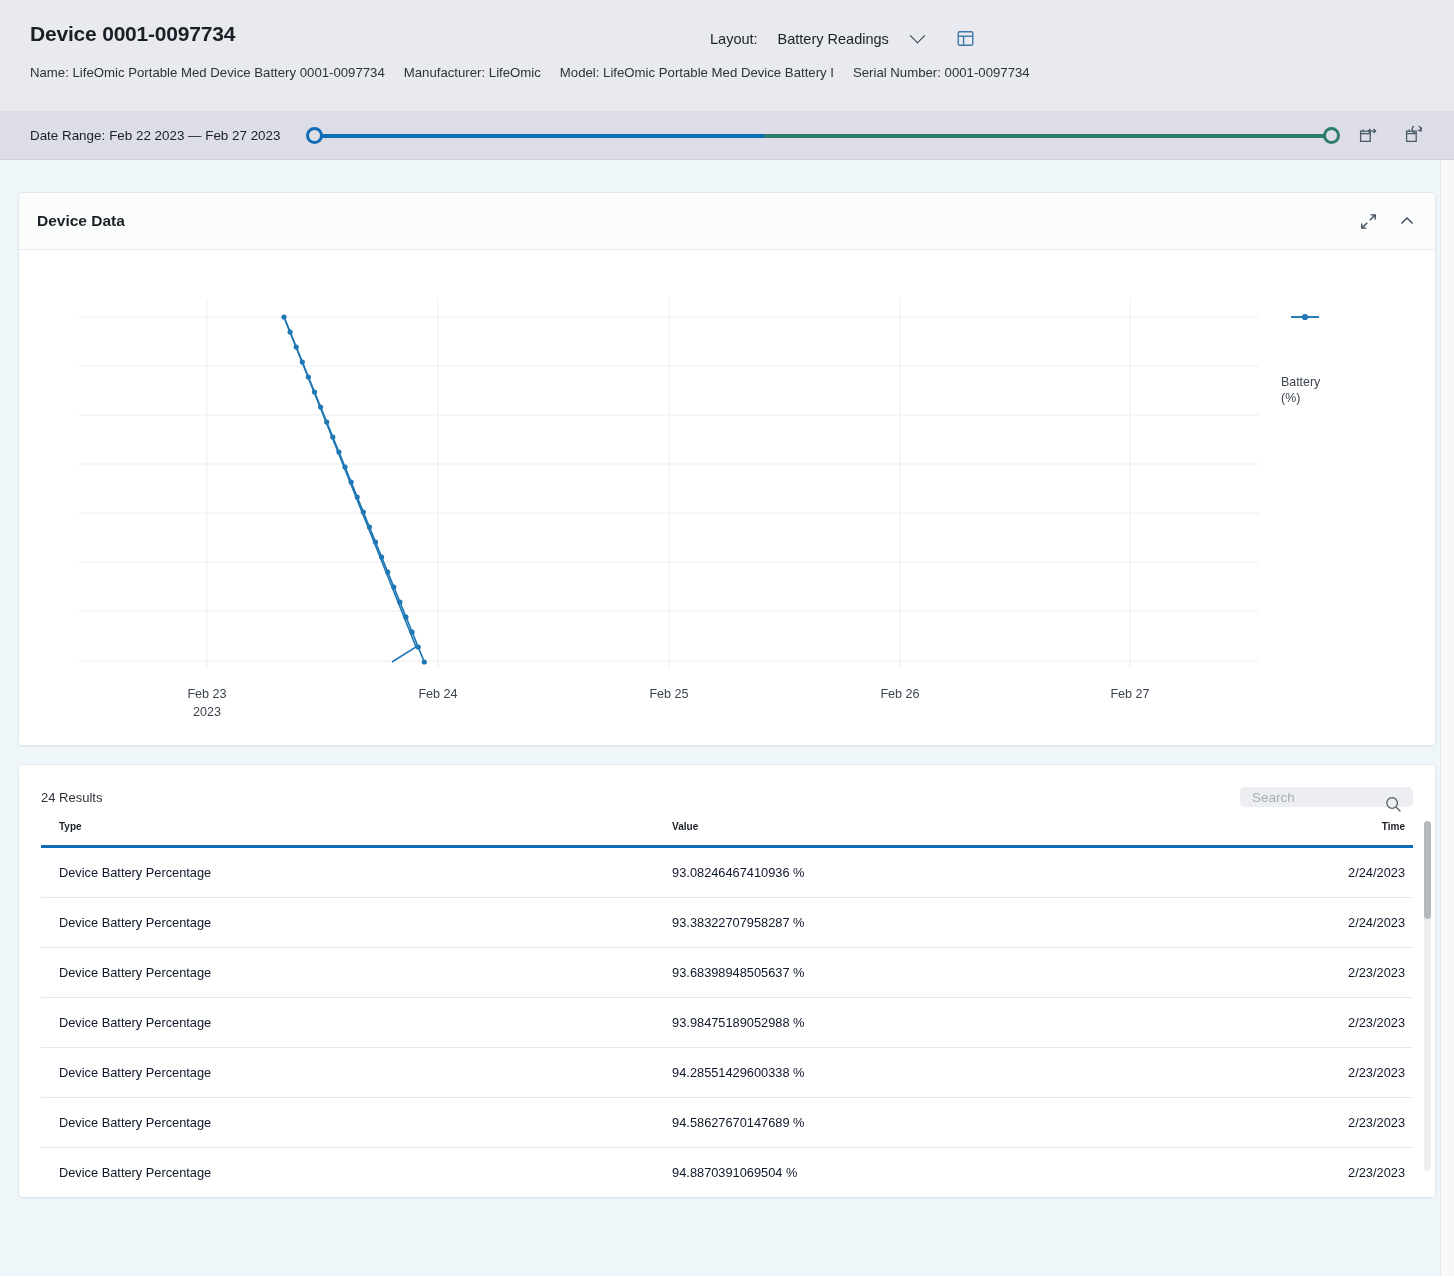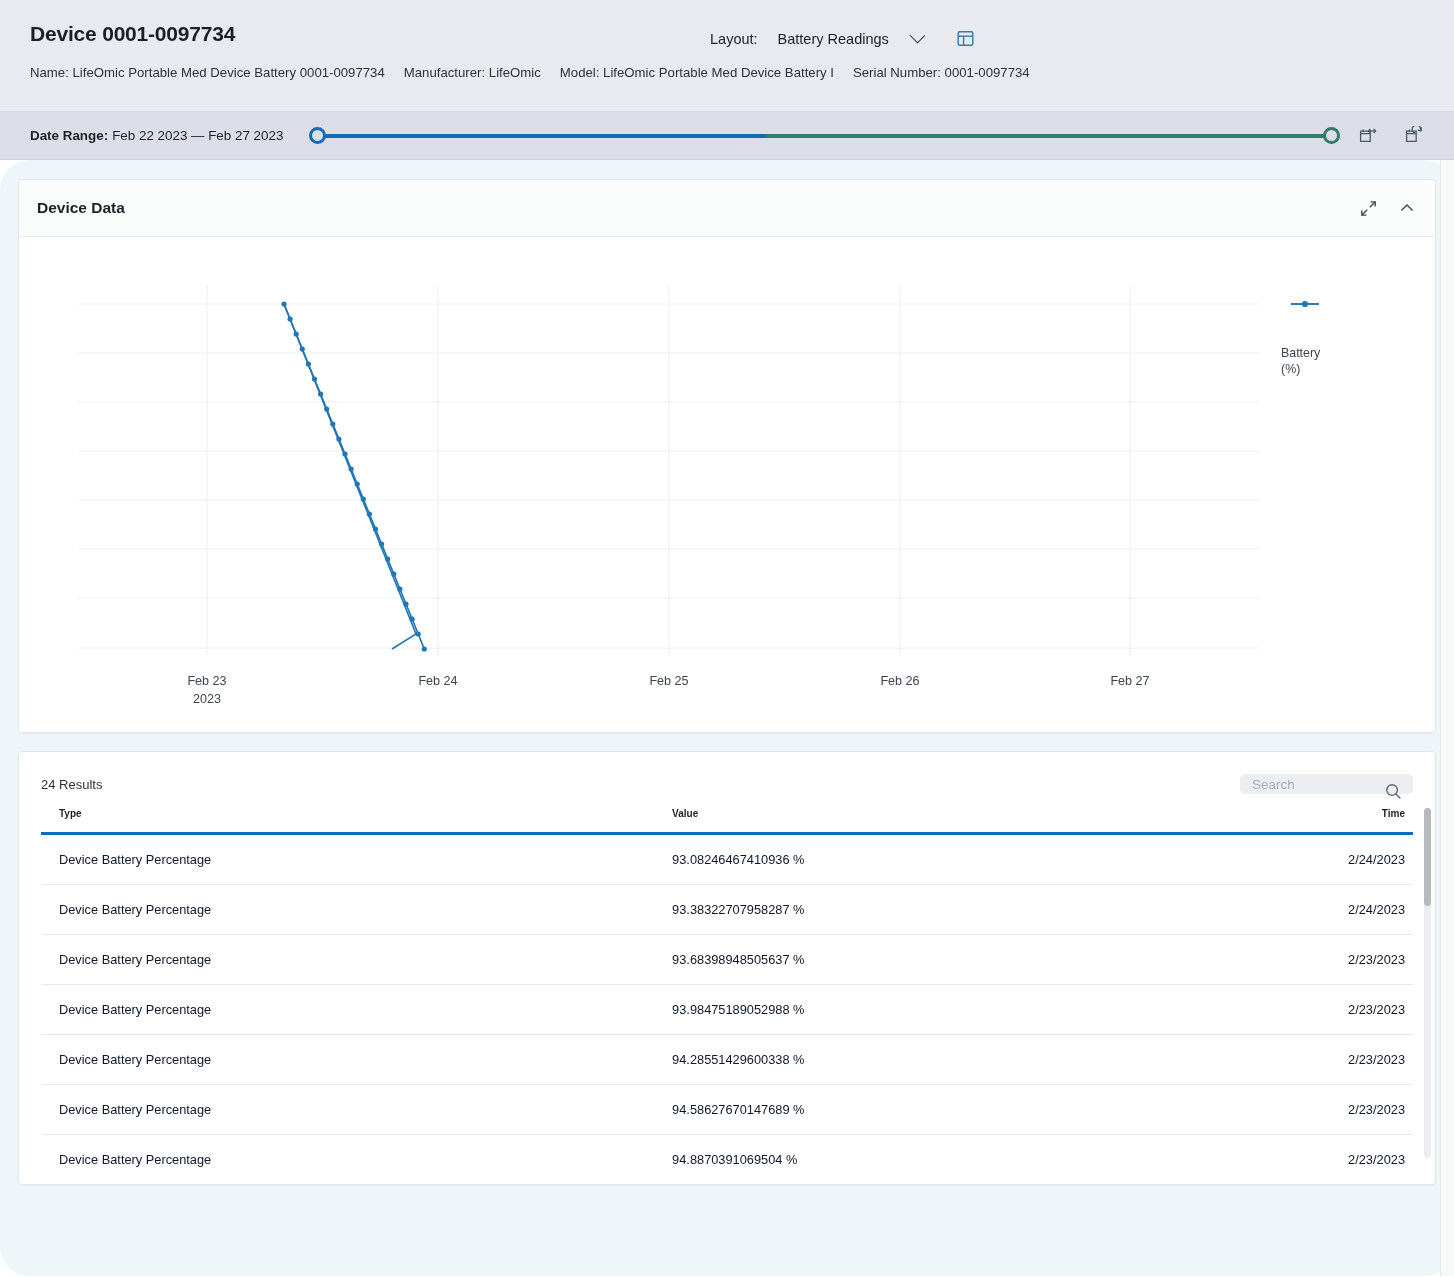--- a/index.html
+++ b/index.html
@@ -71,21 +71,21 @@
     align-items: center;
     padding: 0 16px 0 30px;
     position: relative;
     border-bottom: 1px solid #cfd1da;
   }
   .dr-label {
     font-size: 13.4px;
     color: #1b2026;
     white-space: nowrap;
   }
-  .dr-label b { font-weight: bold; }
+  .dr-label b { font-weight: normal; }
   .dr-range { font-weight: normal; margin-left: 4px; }
 
   .slider {
     position: relative;
     flex: 1;
     height: 20px;
     margin-left: 26px;
     margin-right: 18px;
     display: flex;
     align-items: center;
@@ -114,23 +114,22 @@
   }
   .handle-left { left: 0; border: 3.2px solid #0f6cb6; }
   .handle-right { right: 0; border: 3.2px solid #2d7d68; }
 
   .dr-icons { display: flex; align-items: center; gap: 26px; padding-right: 14px; }
 
   
   .main {
     background: #eef6fa;
     height: calc(1277px - 112px - 49px);
-    padding: 19px 18px 0 18px;
+    padding: 32px 18px 0 18px;
     position: relative;
-    border-radius: 29px;
   }
   .scroll-gutter {
     position: absolute;
     top: 0; right: 0;
     width: 14px;
     height: 100%;
     background: #f7f8f8;
     border-left: 1px solid #e6e9ea;
   }
 
@@ -162,21 +161,21 @@
     gap: 22px;
   }
 
   
   .chart-body { height: 495px; position: relative; background: #fff; }
   .chart-svg { display: block; }
 
   .legend {
     position: absolute;
     left: 1262px;
-    top: 108px;
+    top: 124px;
     display: flex;
     align-items: flex-start;
     gap: 7px;
   }
   .legend-text {
     font-size: 12.4px;
     color: #3c4450;
     line-height: 1.3;
     width: 60px;
   }

